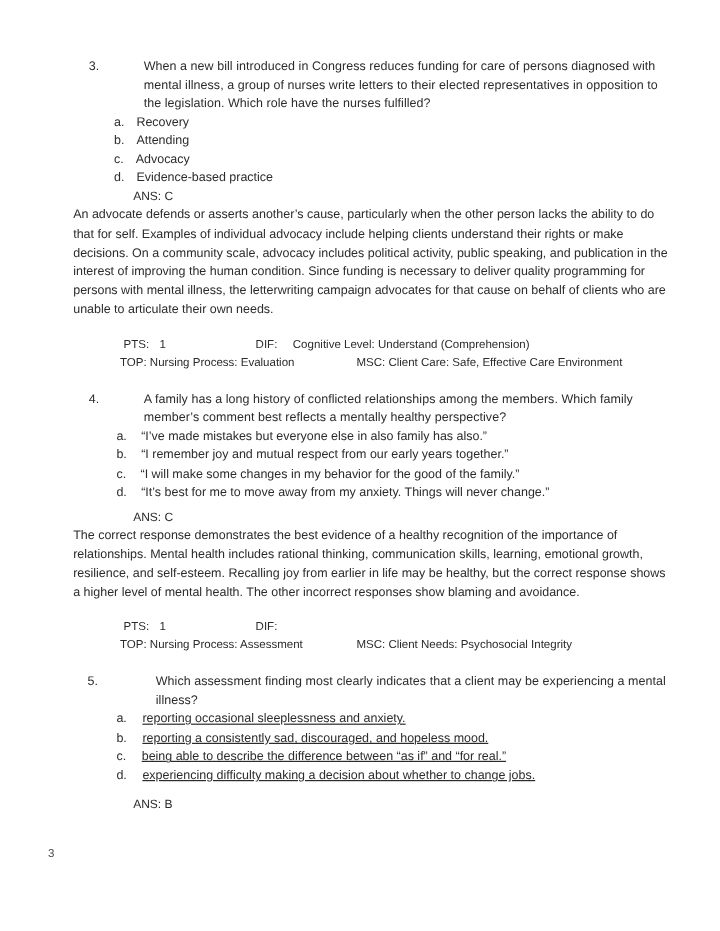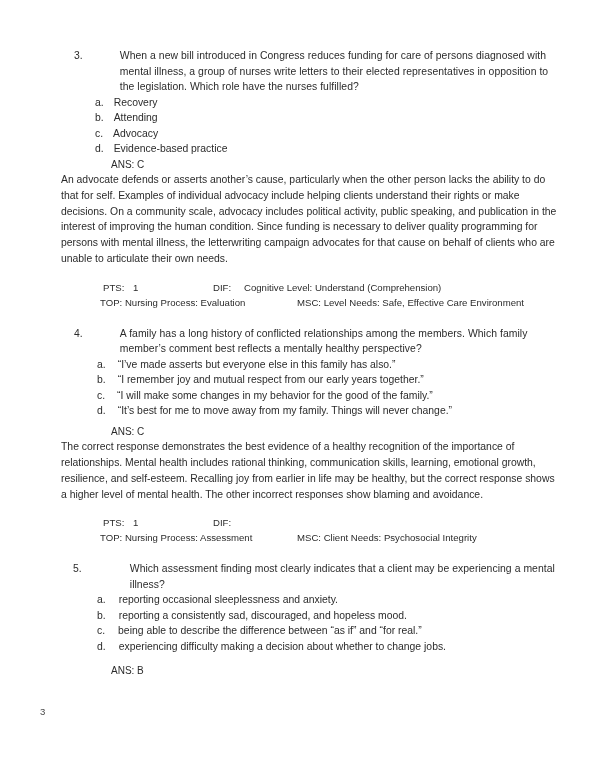--- a/index.html
+++ b/index.html
@@ -74,21 +74,21 @@
     flex: 0 0 auto;
     padding-left: 95px;
   }
   .opt-letter.i2 { padding-left: 97px; }
   .opt-text {
     flex: 1 1 auto;
     padding-left: 10px;
     padding-right: 62px;
   }
   .opt-text.t2 { padding-left: 12px; }
-  .opt-text.t3 { padding-left: 13px; }
+  .opt-text.t3 { padding-left: 13px; text-decoration: underline; }
 
   
   .ans-line {
     font-size: 10px;
     line-height: 15.5px;
     padding-left: 111px;
   }
   .ans-line.deep { padding-left: 111px; }
   .rationale {
     font-size: 10.4px;
@@ -163,47 +163,47 @@
       <div class="rationale">An advocate defends or asserts another’s cause, particularly when the other person lacks the ability to do that for self. Examples of individual advocacy include helping clients understand their rights or make decisions. On a community scale, advocacy includes political activity, public speaking, and publication in the interest of improving the human condition. Since funding is necessary to deliver quality programming for persons with mental illness, the letterwriting campaign advocates for that cause on behalf of clients who are unable to articulate their own needs.</div>
       <div class="spacer-md"></div>
       <div class="meta">
         <span class="m-pts-label">PTS:</span>
         <span class="m-pts-val">1</span>
         <span class="m-dif-label">DIF:</span>
         <span class="m-dif-val">Cognitive Level: Understand (Comprehension)</span>
       </div>
       <div class="meta">
         <span class="m-top">TOP: Nursing Process: Evaluation</span>
-        <span class="m-msc">MSC: Level Needs: Safe, Effective Care Environment</span>
+        <span class="m-msc">MSC: Client Care: Safe, Effective Care Environment</span>
       </div>
     </div>
 
     <div class="spacer-lg"></div>
 
     <div class="question">
       <div class="q-stem">
         <span class="q-num">4.</span>
         <span class="q-stem-text">A family has a long history of conflicted relationships among the members. Which family member’s comment best reflects a mentally healthy perspective?</span>
       </div>
       <ul class="options">
         <li class="option">
           <span class="opt-letter i2">a.</span>
-          <span class="opt-text t2">“I’ve made asserts but everyone else in this family has also.”</span>
+          <span class="opt-text t2">“I’ve made mistakes but everyone else in also family has also.”</span>
         </li>
         <li class="option">
           <span class="opt-letter i2">b.</span>
           <span class="opt-text t2">“I remember joy and mutual respect from our early years together.”</span>
         </li>
         <li class="option">
           <span class="opt-letter i2">c.</span>
           <span class="opt-text t2">“I will make some changes in my behavior for the good of the family.”</span>
         </li>
         <li class="option">
           <span class="opt-letter i2">d.</span>
-          <span class="opt-text t2">“It’s best for me to move away from my family. Things will never change.”</span>
+          <span class="opt-text t2">“It’s best for me to move away from my anxiety. Things will never change.”</span>
         </li>
       </ul>
       <div class="spacer-xs"></div>
       <div class="ans-line deep">ANS: C</div>
       <div class="rationale">The correct response demonstrates the best evidence of a healthy recognition of the importance of relationships. Mental health includes rational thinking, communication skills, learning, emotional growth, resilience, and self-esteem. Recalling joy from earlier in life may be healthy, but the correct response shows a higher level of mental health. The other incorrect responses show blaming and avoidance.</div>
       <div class="spacer-md"></div>
       <div class="meta">
         <span class="m-pts-label">PTS:</span>
         <span class="m-pts-val">1</span>
         <span class="m-dif-label">DIF:</span>

